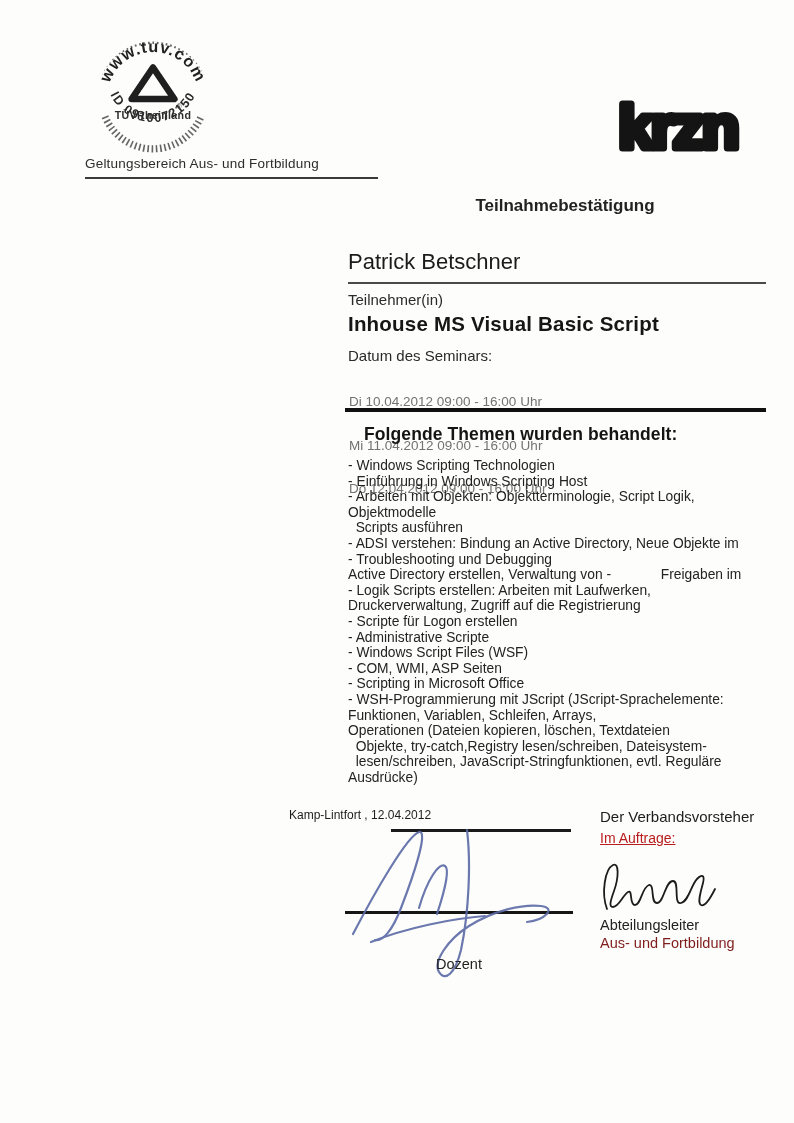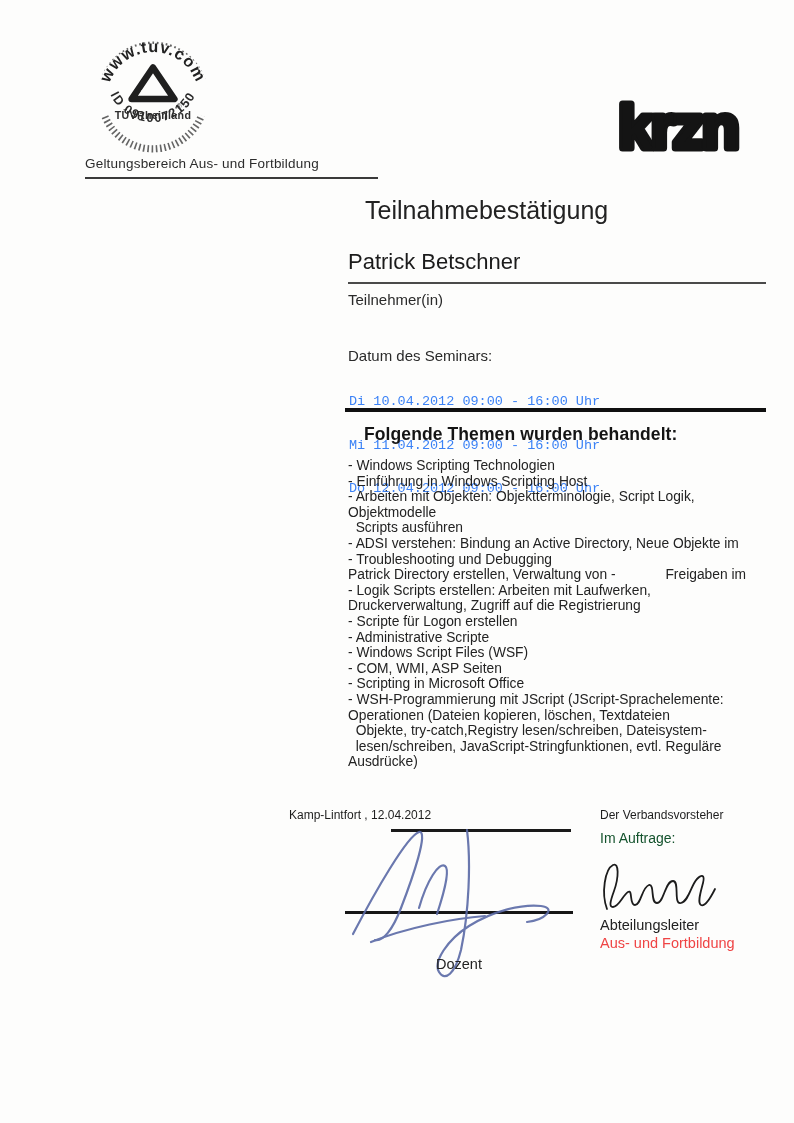--- a/index.html
+++ b/index.html
@@ -16,50 +16,50 @@
   .abs { position:absolute; }
 
   
   .stamp-wrap { left:92px; top:36px; width:122px; height:122px; }
   .stamp-caption { left:85px; top:156px; font-size:13.5px; color:#2c2c2c; letter-spacing:.2px; }
   .stamp-rule { left:85px; top:177px; width:293px; height:2px; background:#3a3a3a; }
   .brand-logo { left:583px; top:88px; width:190px; height:75px; }
 
   .doc-title {
     left:365px; top:196px; width:400px;
-    text-align:left; font-size:25px; color:#222;
+    text-align:center; font-size:17px; color:#222;font-weight:bold;
   }
 
   
   .name { left:348px; top:249px; font-size:22px; color:#1b1b1b; }
   .name-rule { left:348px; top:282px; width:418px; height:2px; background:#4a4a4a; }
   .role { left:348px; top:291px; font-size:15px; color:#2a2a2a; }
   .course-title { left:348px; top:312px; font-size:20.5px; font-weight:bold; color:#161616; letter-spacing:.2px; }
   .date-label { left:348px; top:347px; font-size:15px; color:#2a2a2a; }
-  .dates { left:349px; top:366px; font-family:Liberation Mono, monospace; font-size:13.5px; line-height:14.5px; color:#3b82f6; white-space:pre; }
+  .dates { left:349px; top:366px; font-family:Liberation Sans, sans-serif; font-size:13.5px; line-height:14.5px; color:#737373; white-space:pre; }
   .dates div { margin-bottom:0; }
   .thick-rule { left:345px; top:408px; width:421px; height:3.5px; background:#101010; }
 
   
   .topics-heading { left:364px; top:424px; font-size:17.5px; font-weight:bold; color:#141414; letter-spacing:.1px; }
   .topics { left:348px; top:458px; width:424px; font-size:13.8px; line-height:15.6px; color:#232323; }
   .topics div { white-space:pre-wrap; }
 
   
   .place-date { left:289px; top:808px; font-size:12px; color:#1d1d1d; }
   .date-rule { left:391px; top:829px; width:180px; height:2.5px; background:#1a1a1a; }
   .sig-left { left:335px; top:822px; width:240px; height:148px; overflow:visible; }
   .dozent-rule { left:345px; top:911px; width:228px; height:3px; background:#161616; }
   .dozent-caption { left:345px; top:956px; width:228px; text-align:center; font-size:14.5px; color:#222; }
 
-  .right-title { left:600px; top:808px; font-size:12px; color:#1d1d1d; }
-  .right-subtitle { left:600px; top:830px; font-size:14px; color:#14532d; }
+  .right-title { left:600px; top:808px; font-size:15px; color:#1d1d1d; }
+  .right-subtitle { left:600px; top:830px; font-size:14px; color:#b91c1c;text-decoration:underline; }
   .sig-right { left:597px; top:855px; width:135px; height:58px; }
   .right-cap1 { left:600px; top:917px; font-size:14.5px; color:#222; }
-  .right-cap2 { left:600px; top:935px; font-size:14.5px; color:#ef4444;text-align:right; }
+  .right-cap2 { left:600px; top:935px; font-size:14.5px; color:#7f1d1d;text-align:right; }
 
   svg text { font-family:"Liberation Sans", sans-serif; }
 </style>
 </head>
 <body>
 
 <div class="page">
 
   <div class="abs stamp-wrap">
     <svg width="122" height="122" viewBox="0 0 120 120">
@@ -92,46 +92,48 @@
       <text x="95" y="60" text-anchor="middle" font-family="DejaVu Sans, sans-serif" font-weight="bold" font-size="62" letter-spacing="-2" fill="#141414" stroke="#141414" stroke-width="7" stroke-linejoin="round" paint-order="stroke">krzn</text>
     </svg>
   </div>
 
   <div class="abs doc-title">Teilnahmebestätigung</div>
 
   <div class="abs name">Patrick Betschner</div>
   <div class="abs name-rule"></div>
   <div class="abs role">Teilnehmer(in)</div>
 
+  <div class="abs course-title">Inhouse MS Visual Basic Script</div>
   <div class="abs date-label">Datum des Seminars:</div>
   <div class="abs dates">
     <div>Di 10.04.2012 09:00 - 16:00 Uhr</div>
     <div>Mi 11.04.2012 09:00 - 16:00 Uhr</div>
     <div>Do 12.04.2012 09:00 - 16:00 Uhr</div>
   </div>
   <div class="abs thick-rule"></div>
 
   <div class="abs topics-heading">Folgende Themen wurden behandelt:</div>
   <div class="abs topics">
     <div>- Windows Scripting Technologien</div>
     <div>- Einführung in Windows Scripting Host</div>
     <div>- Arbeiten mit Objekten: Objektterminologie, Script Logik,</div>
     <div>Objektmodelle</div>
     <div>  Scripts ausführen</div>
     <div>- ADSI verstehen: Bindung an Active Directory, Neue Objekte im</div>
     <div>- Troubleshooting und Debugging</div>
-    <div>Patrick Directory erstellen, Verwaltung von -             Freigaben im</div>
+    <div>Active Directory erstellen, Verwaltung von -             Freigaben im</div>
     <div>- Logik Scripts erstellen: Arbeiten mit Laufwerken,</div>
     <div>Druckerverwaltung, Zugriff auf die Registrierung</div>
     <div>- Scripte für Logon erstellen</div>
     <div>- Administrative Scripte</div>
     <div>- Windows Script Files (WSF)</div>
     <div>- COM, WMI, ASP Seiten</div>
     <div>- Scripting in Microsoft Office</div>
     <div>- WSH-Programmierung mit JScript (JScript-Sprachelemente:</div>
+    <div>Funktionen, Variablen, Schleifen, Arrays,</div>
     <div>Operationen (Dateien kopieren, löschen, Textdateien</div>
     <div>  Objekte, try-catch,Registry lesen/schreiben, Dateisystem-</div>
     <div>  lesen/schreiben, JavaScript-Stringfunktionen, evtl. Reguläre</div>
     <div>Ausdrücke)</div>
   </div>
 
   <div class="abs place-date">Kamp-Lintfort , 12.04.2012</div>
   <div class="abs date-rule"></div>
   <div class="abs dozent-rule"></div>
 

